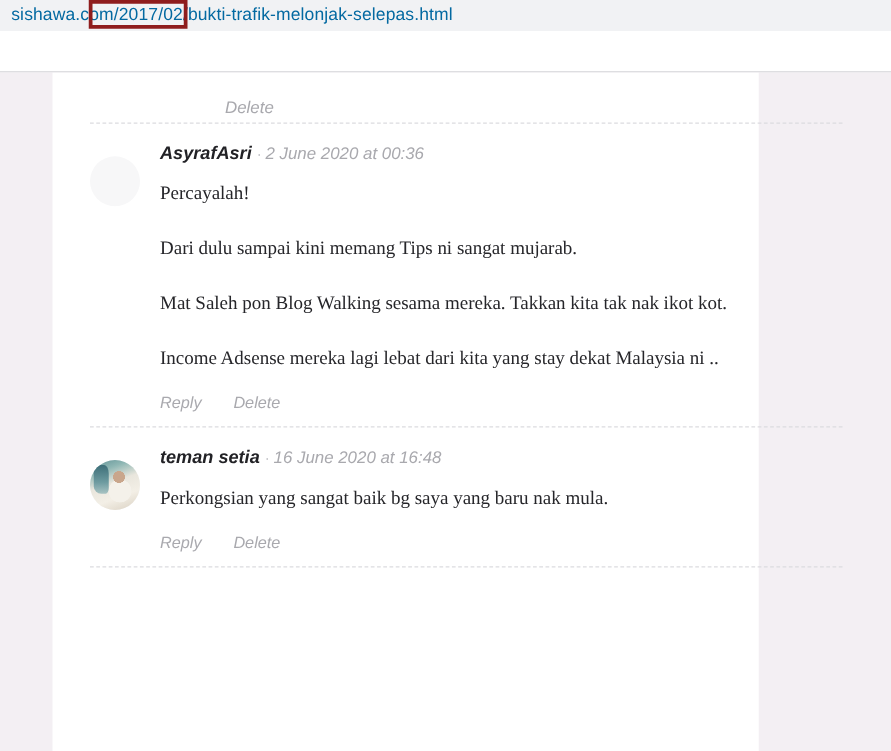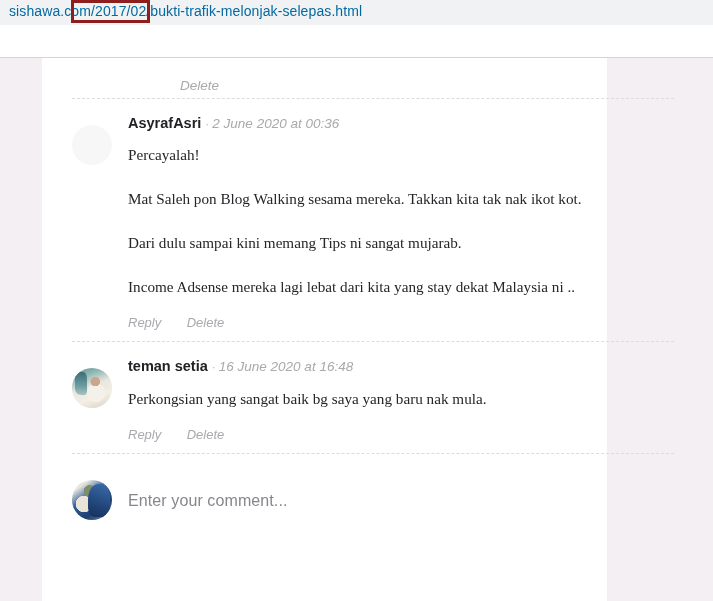--- a/index.html
+++ b/index.html
@@ -165,20 +165,21 @@
   .comment-head {
     font-size: 14.5px;
     line-height: 1.2;
     white-space: nowrap;
     margin-bottom: 2px;
   }
   .author {
     font-weight: bold;
     color: #222226;
     font-size: 14.5px;
+    font-style: italic;
   }
   .sep {
     color: #b9b9be;
     font-size: 12px;
     margin: 0 3px 0 4px;
   }
   .timestamp {
     color: #a9a9ae;
     font-style: italic;
     font-size: 13.5px;
@@ -243,22 +244,22 @@
       <div class="divider"></div>
 
       <div class="comment">
         <div class="avatar blank"></div>
         <div class="comment-body">
           <div class="comment-head">
             <span class="author">AsyrafAsri</span><span class="sep">·</span><span class="timestamp">2 June 2020 at 00:36</span>
           </div>
           <div class="comment-text">
             <p>Percayalah!</p>
+            <p>Dari dulu sampai kini memang Tips ni sangat mujarab.</p>
             <p>Mat Saleh pon Blog Walking sesama mereka. Takkan kita tak nak ikot kot.</p>
-            <p>Dari dulu sampai kini memang Tips ni sangat mujarab.</p>
             <p>Income Adsense mereka lagi lebat dari kita yang stay dekat Malaysia ni ..</p>
           </div>
           <div class="actions">
             <span class="action-link">Reply</span>
             <span class="action-link">Delete</span>
           </div>
         </div>
       </div>
 
       <div class="divider"></div>
@@ -276,22 +277,16 @@
           </div>
           <div class="actions">
             <span class="action-link">Reply</span>
             <span class="action-link">Delete</span>
           </div>
         </div>
       </div>
 
       <div class="divider"></div>
 
-      <div class="comment-form">
-        <div class="avatar">
-          <div class="avatar-photo-self"></div>
-        </div>
-        <div class="comment-input">Enter your comment...</div>
-      </div>
 
     </div>
   </div>
 </div>
 
 </body></html>

